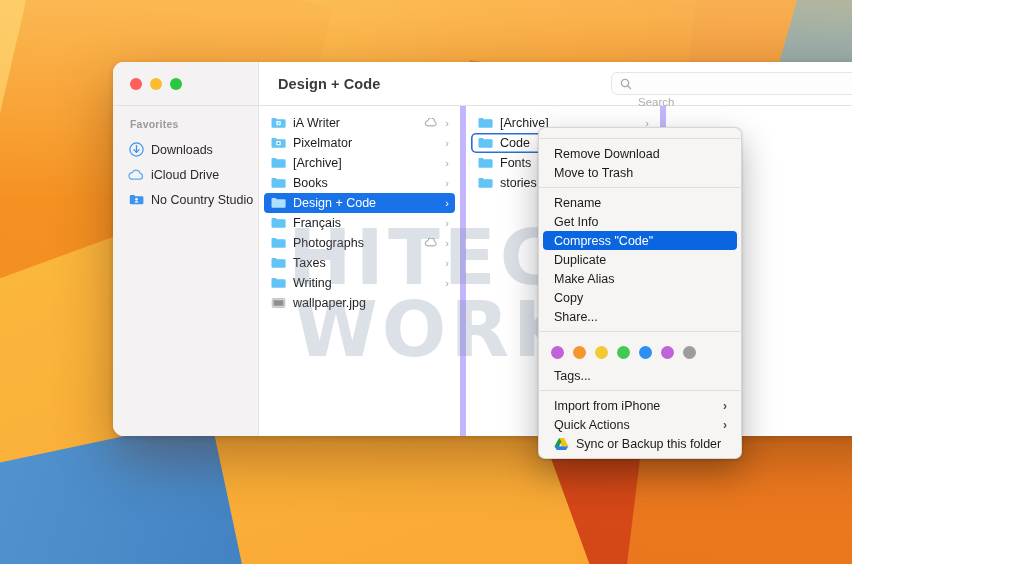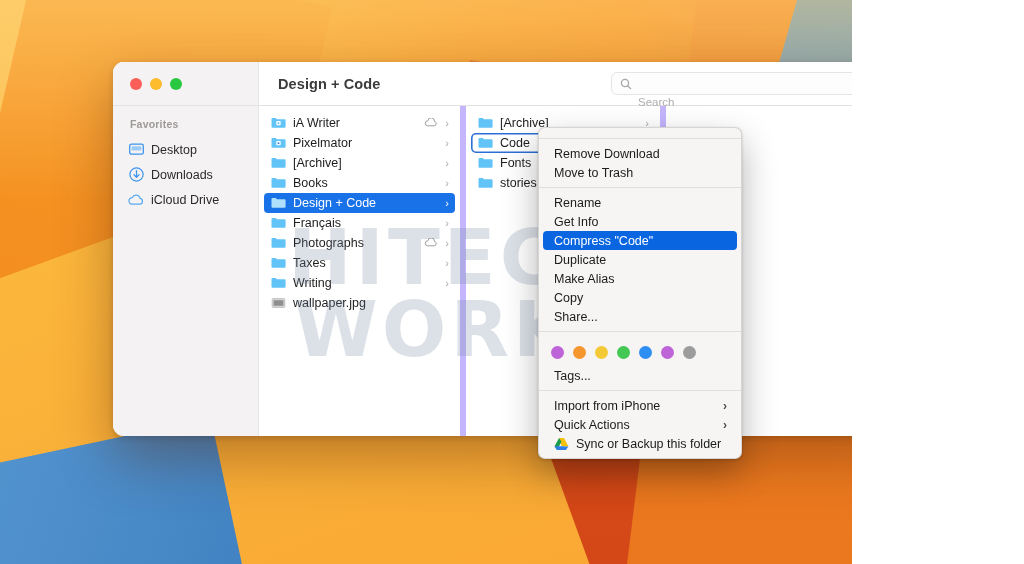--- a/index.html
+++ b/index.html
@@ -254,29 +254,20 @@
           <span class="search-ph">Search</span>
         </div>
       </div>
     </div>
 
     <div class="body">
 
       <div class="sidebar">
         <div class="sb-head">Favorites</div>
 
-        <div class="sb-item">
-          <span class="sb-ico">
-            <svg width="15" height="13" viewBox="0 0 15 13">
-              <rect x="0.7" y="1.2" width="13.6" height="10" rx="1.8" fill="none" stroke="#3b94f0" stroke-width="1.3"></rect>
-              <rect x="2.6" y="3.3" width="9.8" height="4.2" rx="0.8" fill="#9ccbf7"></rect>
-            </svg>
-          </span>
-          <span>Desktop</span>
-        </div>
 
         <div class="sb-item">
           <span class="sb-ico">
             <svg width="15" height="15" viewBox="0 0 15 15">
               <circle cx="7.5" cy="7.5" r="6.6" fill="none" stroke="#3b94f0" stroke-width="1.2"></circle>
               <line x1="7.5" y1="3.6" x2="7.5" y2="10" stroke="#3b94f0" stroke-width="1.3" stroke-linecap="round"></line>
               <polyline points="4.9,7.6 7.5,10.3 10.1,7.6" fill="none" stroke="#3b94f0" stroke-width="1.3" stroke-linecap="round" stroke-linejoin="round"></polyline>
             </svg>
           </span>
           <span>Downloads</span>
@@ -284,20 +275,30 @@
 
         <div class="sb-item">
           <span class="sb-ico">
             <svg width="16" height="12" viewBox="0 0 16 12">
               <path d="M4.2 10.2h7.6a2.9 2.9 0 0 0 .3-5.75A4.1 4.1 0 0 0 4.3 3.6 2.95 2.95 0 0 0 4.2 10.2z" fill="none" stroke="#5aaaf2" stroke-width="1.25" stroke-linejoin="round"></path>
             </svg>
           </span>
           <span>iCloud Drive</span>
         </div>
 
+        <div class="sb-item">
+          <span class="sb-ico">
+            <svg width="15" height="13" viewBox="0 0 15 13">
+              <path d="M0.8 3.2a1.2 1.2 0 0 1 1.2-1.2h3.1l1.2 1.3h6.9a1.2 1.2 0 0 1 1.2 1.2v5.6a1.2 1.2 0 0 1-1.2 1.2H2a1.2 1.2 0 0 1-1.2-1.2z" fill="#3b94f0"></path>
+              <circle cx="7.5" cy="6.3" r="1.25" fill="#fff"></circle>
+              <path d="M5.4 9.6a2.2 2.2 0 0 1 4.2 0z" fill="#fff"></path>
+            </svg>
+          </span>
+          <span>No Country Studio</span>
+        </div>
       </div>
 
       <div class="cols">
 
         <div class="col col1">
 
           <div class="row">
             <span class="folder">
               <svg width="15" height="12" viewBox="0 0 15 12">
                   <path d="M0.5 2.2a1.1 1.1 0 0 1 1.1-1.1h3.2l1.1 1.2h7.6a1.1 1.1 0 0 1 1.1 1.1v6.3a1.1 1.1 0 0 1-1.1 1.1H1.6a1.1 1.1 0 0 1-1.1-1.1z" fill="#62c3f7"></path>

